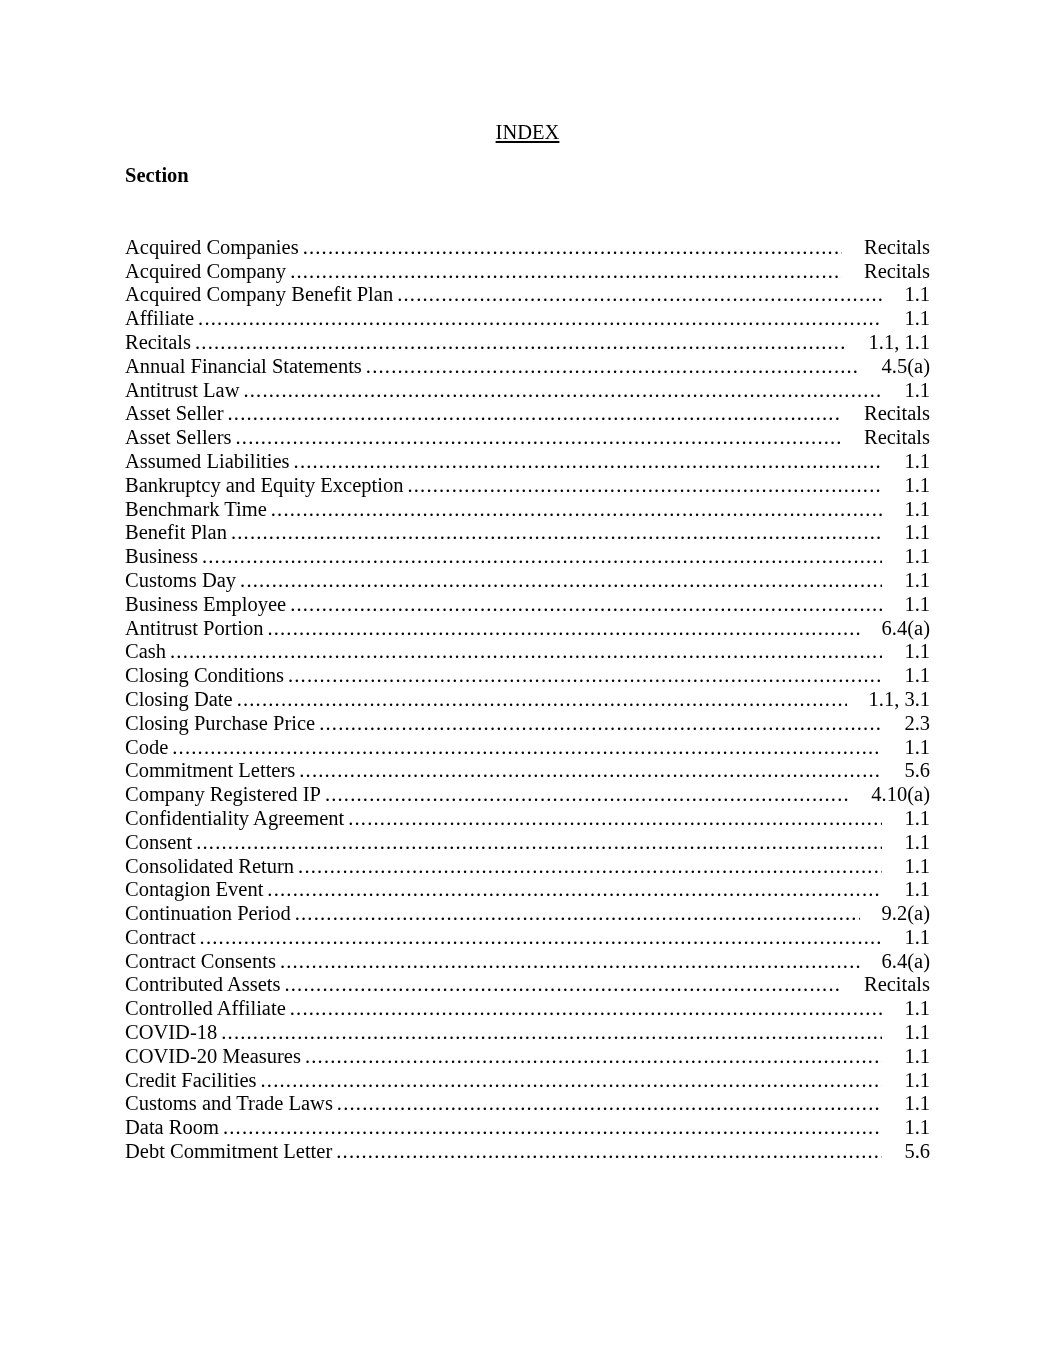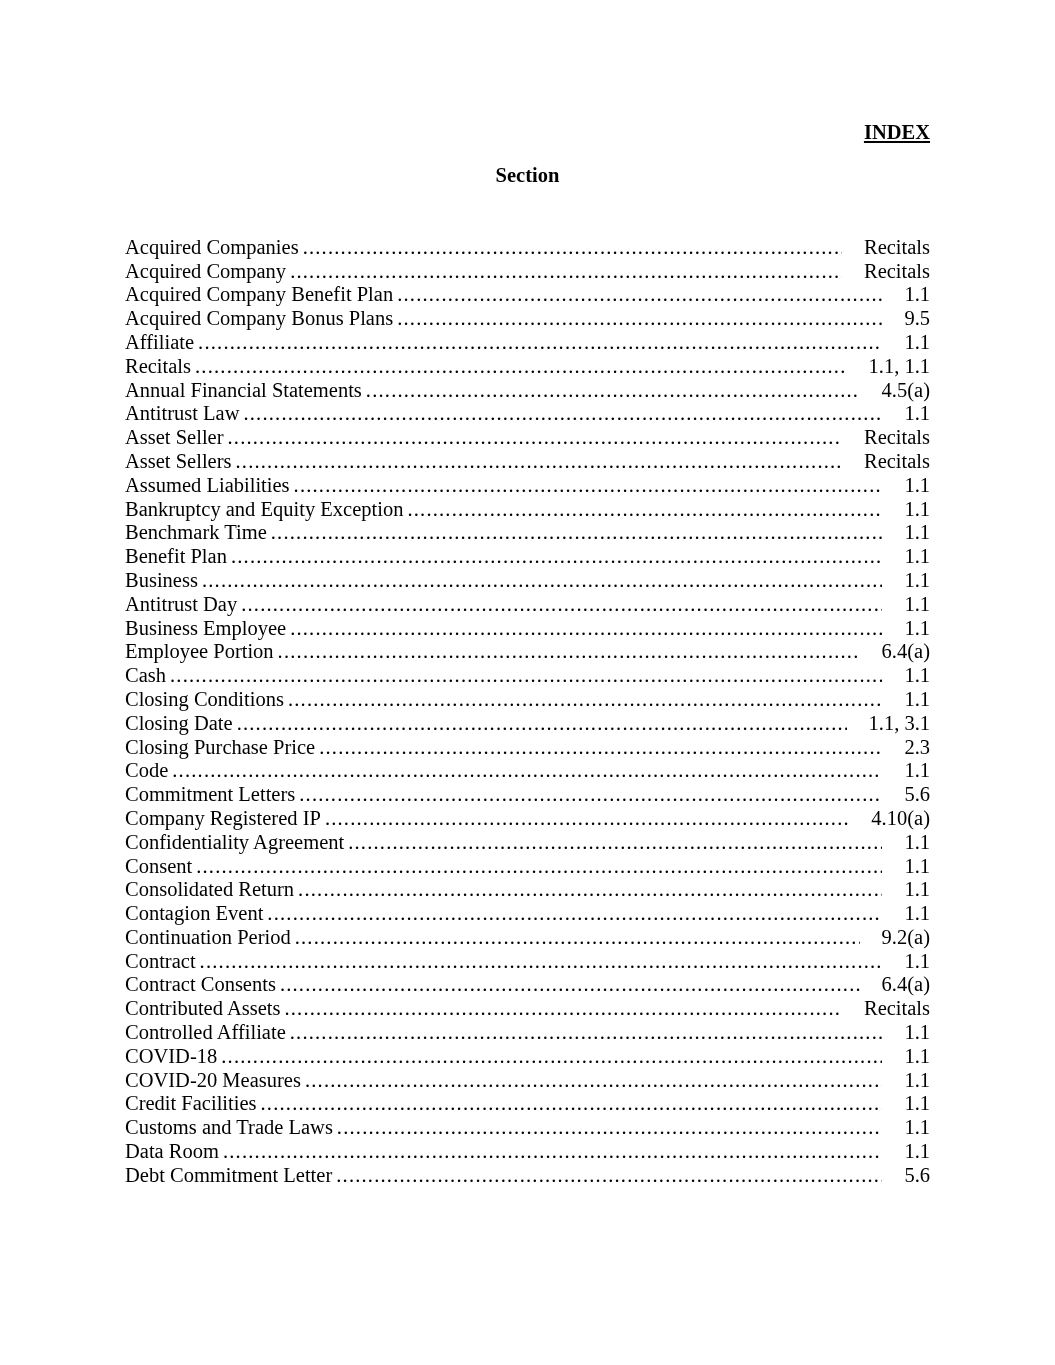--- a/index.html
+++ b/index.html
@@ -14,28 +14,28 @@
     background: #ffffff;
     color: #000000;
     font-family: "Liberation Serif", "DejaVu Serif", serif;
     font-size: 20.5px;
     line-height: 23.8px;
     box-sizing: border-box;
     padding: 121px 125px 0 125px;
     overflow: hidden;
   }
   .doc-title {
-    text-align: right;
-    font-weight: bold;
+    text-align: center;
+    font-weight: normal;
   }
   .doc-title span {
     text-decoration: underline;
   }
   .column-header {
-    text-align: center;
+    text-align: left;
     font-weight: bold;
     margin-top: 19.6px;
     margin-bottom: 47.6px;
   }
   .index-list {
     width: 100%;
   }
   .entry-row {
     display: flex;
     align-items: center;
@@ -81,25 +81,20 @@
     <span class="dots"></span>
     <span class="ref">Recitals</span>
   </div>
 
   <div class="entry-row">
     <span class="term">Acquired Company Benefit Plan</span>
     <span class="dots"></span>
     <span class="ref">1.1</span>
   </div>
 
-  <div class="entry-row">
-    <span class="term">Acquired Company Bonus Plans</span>
-    <span class="dots"></span>
-    <span class="ref">9.5</span>
-  </div>
 
   <div class="entry-row">
     <span class="term">Affiliate</span>
     <span class="dots"></span>
     <span class="ref">1.1</span>
   </div>
 
   <div class="entry-row">
     <span class="term">Recitals</span>
     <span class="dots"></span>
@@ -154,33 +149,33 @@
     <span class="ref">1.1</span>
   </div>
 
   <div class="entry-row">
     <span class="term">Business</span>
     <span class="dots"></span>
     <span class="ref">1.1</span>
   </div>
 
   <div class="entry-row">
-    <span class="term">Antitrust Day</span>
+    <span class="term">Customs Day</span>
     <span class="dots"></span>
     <span class="ref">1.1</span>
   </div>
 
   <div class="entry-row">
     <span class="term">Business Employee</span>
     <span class="dots"></span>
     <span class="ref">1.1</span>
   </div>
 
   <div class="entry-row">
-    <span class="term">Employee Portion</span>
+    <span class="term">Antitrust Portion</span>
     <span class="dots"></span>
     <span class="ref">6.4(a)</span>
   </div>
 
   <div class="entry-row">
     <span class="term">Cash</span>
     <span class="dots"></span>
     <span class="ref">1.1</span>
   </div>
 

